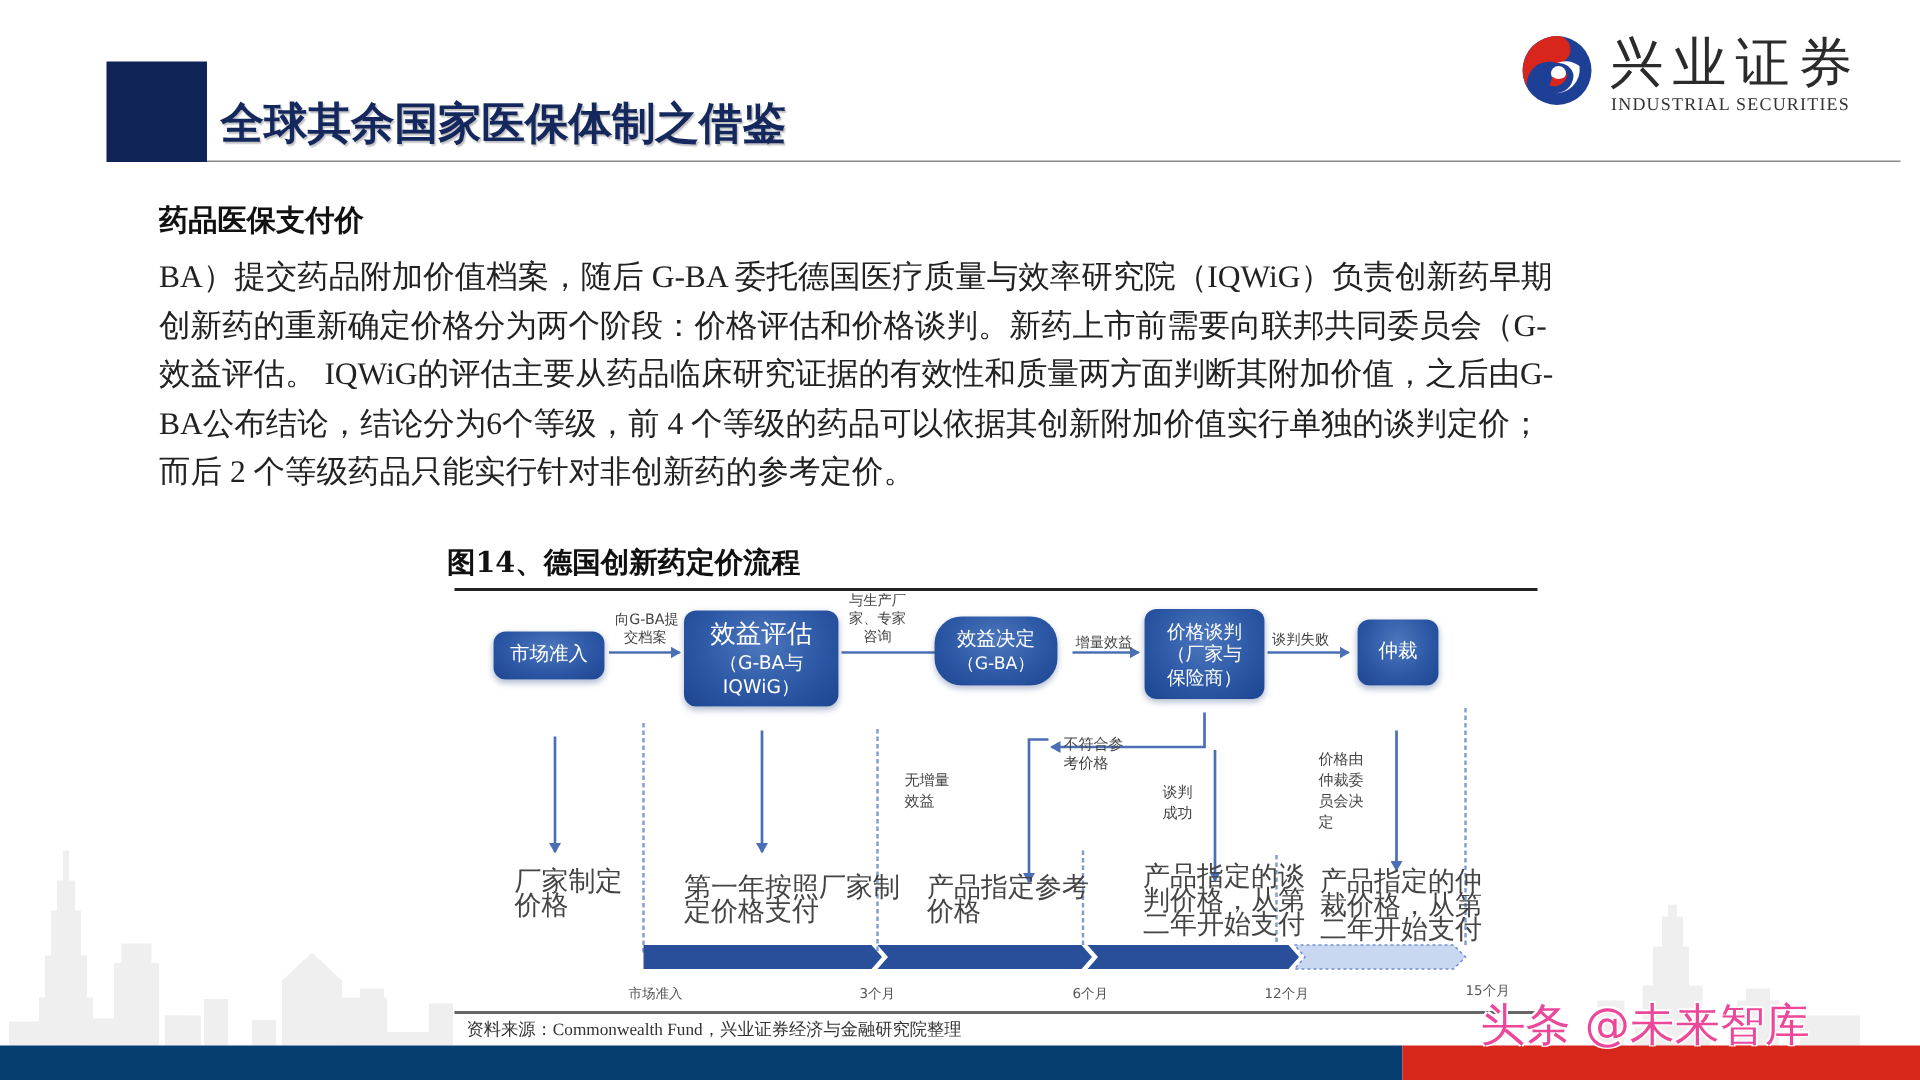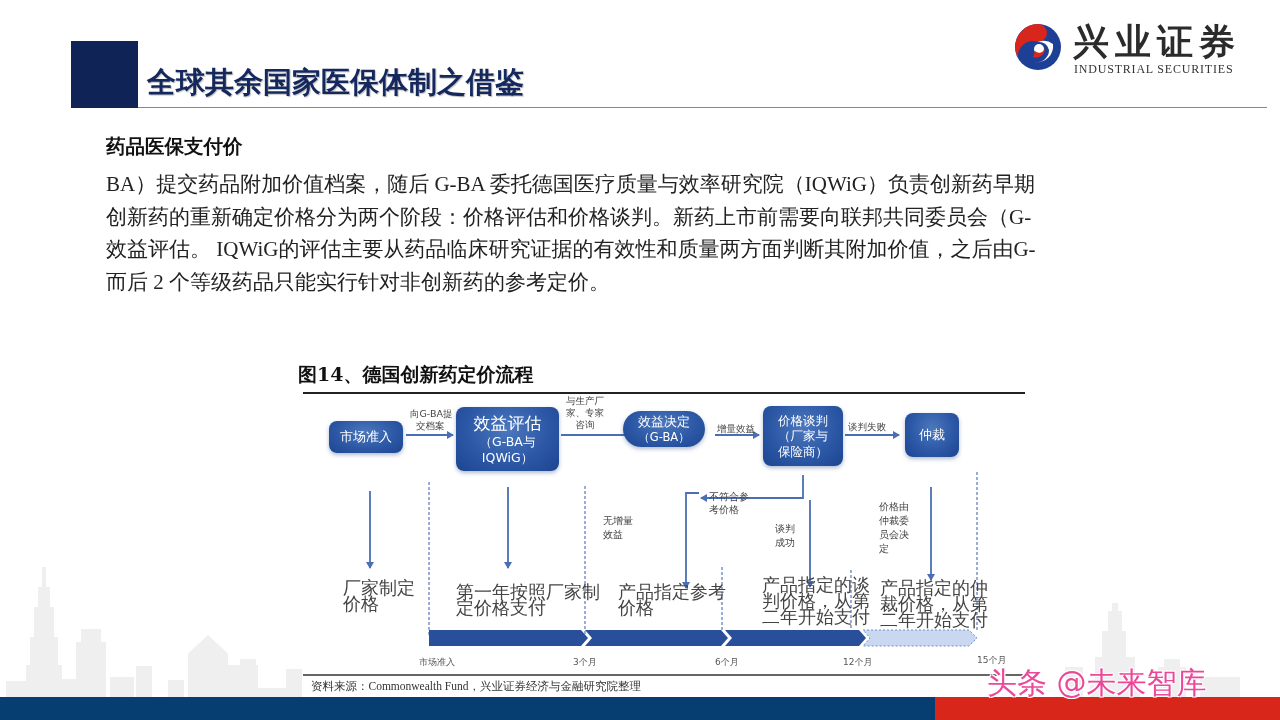--- a/index.html
+++ b/index.html
@@ -10,21 +10,21 @@
   .skyline { position:absolute; left:0; bottom:23px; width:1280px; height:200px; z-index:0; }
   .bld { position:absolute; bottom:0; background:#efefef; }
 
   
   .hdr-block { position:absolute; left:71px; top:41px; width:67px; height:67px; background:#0f2356; }
   .hdr-title { position:absolute; left:147px; top:63px; font-family:"DejaVu Sans","Liberation Sans",sans-serif; font-weight:bold; font-size:29px; color:#14285e; letter-spacing:0px; text-shadow:1px 1px 1px rgba(0,0,0,0.25); white-space:nowrap; }
   .hdr-rule { position:absolute; left:138px; top:107px; width:1129px; height:1px; background:#888; }
 
   .logo { position:absolute; left:1013px; top:18px; width:250px; height:60px; }
   .logo-mark { position:absolute; left:0; top:4px; width:50px; height:50px; }
-  .logo-cn { position:absolute; left:60px; top:0px; font-family:"DejaVu Serif","Liberation Serif",serif; font-weight:bold; font-size:36px; color:#2b2b2b; letter-spacing:6px; white-space:nowrap; }
+  .logo-cn { position:absolute; left:60px; top:0px; font-family:"DejaVu Serif","Liberation Serif",serif; font-weight:normal; font-size:36px; color:#2b2b2b; letter-spacing:6px; white-space:nowrap; }
   .logo-en { position:absolute; left:61px; top:44px; font-family:"Liberation Serif","DejaVu Serif",serif; font-size:12px; color:#333; letter-spacing:0.8px; white-space:nowrap; }
 
   
   .section-title { position:absolute; left:106px; top:133px; font-family:"DejaVu Sans","Liberation Sans",sans-serif; font-weight:bold; font-size:19.5px; color:#111; }
   .para { position:absolute; left:106px; top:168px; width:1074px; font-family:"Liberation Serif","DejaVu Serif",serif; font-size:21px; line-height:32.5px; color:#222; text-align:justify; }
   .para span { display:block; white-space:nowrap; }
 
   
   .fig-title { position:absolute; left:298px; top:362px; font-family:"DejaVu Serif","Liberation Serif",serif; font-weight:bold; font-size:19px; color:#111; white-space:nowrap; }
   .fig-rule-top { position:absolute; left:303px; top:392px; width:722px; height:1.5px; background:#222; }
@@ -95,20 +95,21 @@
   </svg>
   <div class="logo-cn">兴业证券</div>
   <div class="logo-en">INDUSTRIAL SECURITIES</div>
 </div>
 
 <div class="section-title">药品医保支付价</div>
 <div class="para">
   <span>BA）提交药品附加价值档案，随后 G-BA 委托德国医疗质量与效率研究院（IQWiG）负责创新药早期</span>
   <span>创新药的重新确定价格分为两个阶段：价格评估和价格谈判。新药上市前需要向联邦共同委员会（G-</span>
   <span>效益评估。 IQWiG的评估主要从药品临床研究证据的有效性和质量两方面判断其附加价值，之后由G-</span>
+  <span>BA公布结论，结论分为6个等级，前 4 个等级的药品可以依据其创新附加价值实行单独的谈判定价；</span>
   <span>而后 2 个等级药品只能实行针对非创新药的参考定价。</span>
 </div>
 
 <div class="fig-title">图14、德国创新药定价流程</div>
 <div class="fig-rule-top"></div>
 
 <div class="diagram">
 
   <svg class="ov" width="722" height="280" viewBox="0 0 722 280">
     <defs>
@@ -151,21 +152,21 @@
   </svg>
 
   <div class="box" style="left:26px;top:27px;width:74px;height:32px;font-size:13px;">
     <span>市场准入</span>
   </div>
   <div class="box" style="left:153px;top:13px;width:103px;height:64px;font-size:12.5px;">
     <span style="font-size:17px;">效益评估</span>
     <span>（G-BA与</span>
     <span>IQWiG）</span>
   </div>
-  <div class="box" style="left:320px;top:17px;width:82px;height:36px;font-size:13px;border-radius:18px;">
+  <div class="box" style="left:320px;top:17px;width:82px;height:46px;font-size:13px;border-radius:18px;">
     <span>效益决定</span>
     <span style="font-size:11.5px;">（G-BA）</span>
   </div>
   <div class="box" style="left:460px;top:12px;width:80px;height:60px;font-size:12.5px;">
     <span>价格谈判</span>
     <span>（厂家与</span>
     <span>保险商）</span>
   </div>
   <div class="box" style="left:602px;top:19px;width:54px;height:44px;font-size:13px;">
     <span>仲裁</span>

